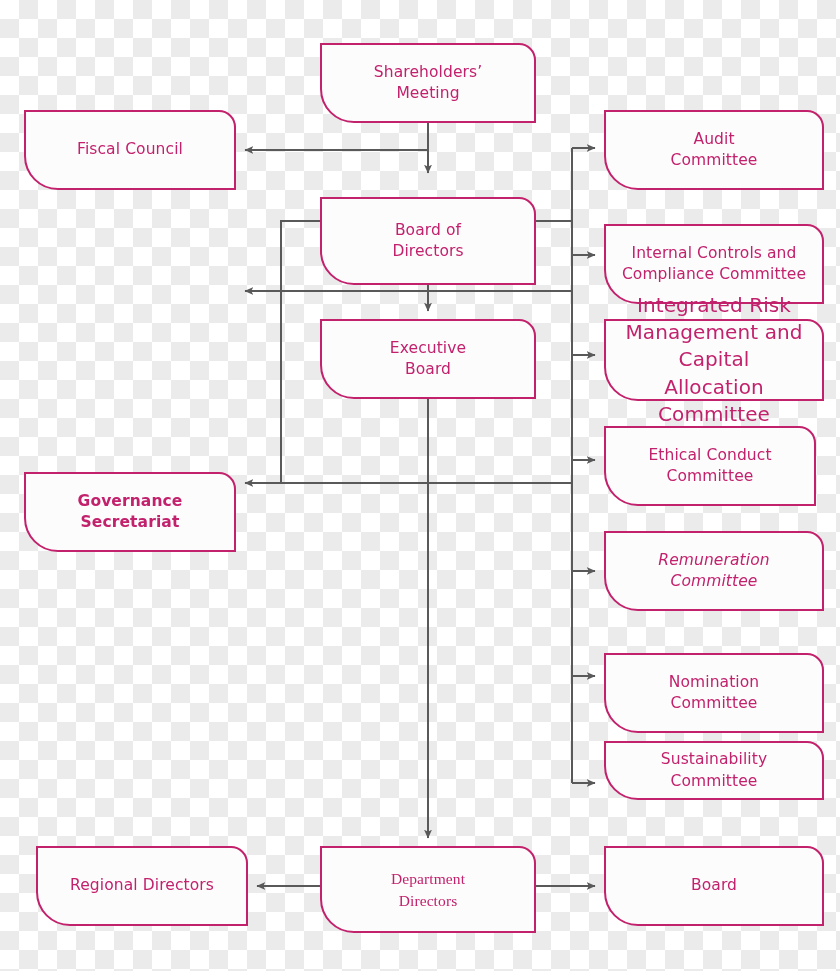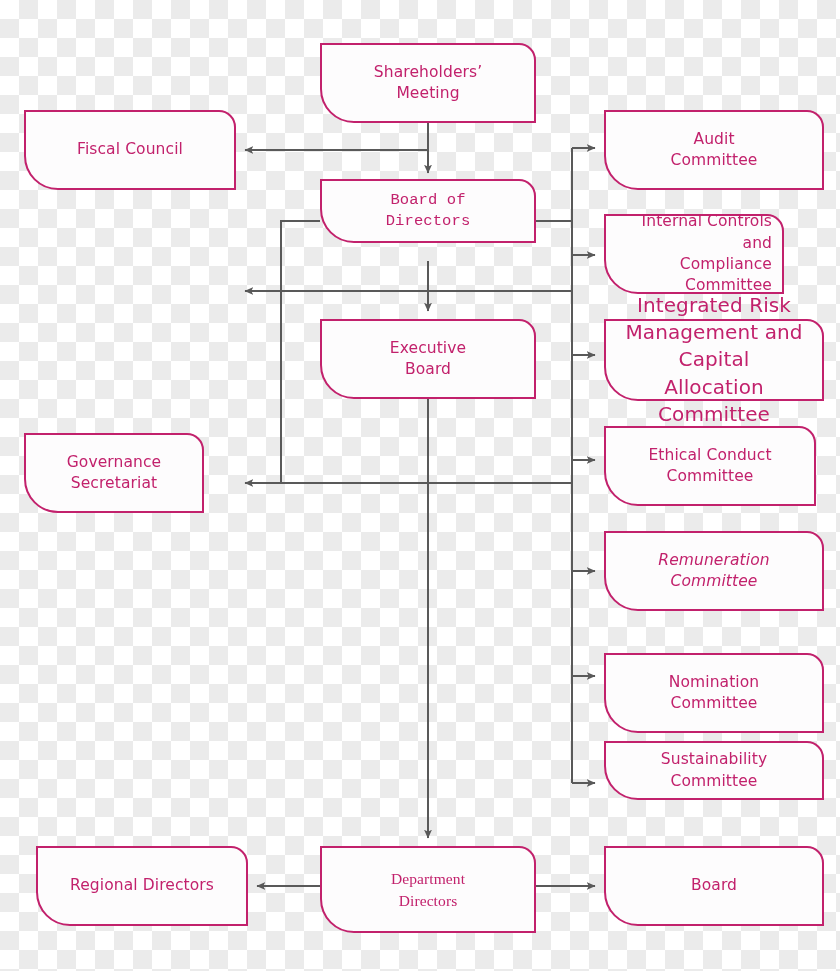--- a/index.html
+++ b/index.html
@@ -95,34 +95,34 @@
 
       <path d="M536,886 L595,886" marker-end="url(#arrowR)"></path>
     </g>
   </svg>
 
   <div class="node" style="left:320px;top:43px;width:216px;height:80px;">Shareholders’
 Meeting</div>
 
   <div class="node" style="left:24px;top:110px;width:212px;height:80px;">Fiscal Council</div>
 
-  <div class="node" style="left:320px;top:179px;width:216px;height:64px;font-family:Liberation Mono, monospace;">Board of
+  <div class="node" style="left:320px;top:197px;width:216px;height:88px;">Board of
 Directors</div>
 
 
   <div class="node" style="left:320px;top:319px;width:216px;height:80px;">Executive
 Board</div>
 
-  <div class="node" style="left:24px;top:433px;width:180px;height:80px;">Governance
+  <div class="node" style="left:24px;top:472px;width:212px;height:80px;font-weight:bold;">Governance
 Secretariat</div>
 
   <div class="node" style="left:604px;top:110px;width:220px;height:80px;">Audit
 Committee</div>
 
-  <div class="node" style="left:604px;top:214px;width:180px;height:80px;text-align:right;">Internal Controls and
+  <div class="node" style="left:604px;top:224px;width:220px;height:80px;">Internal Controls and
 Compliance Committee</div>
 
   <div class="node tall" style="left:604px;top:319px;width:220px;height:82px;">Integrated Risk
 Management and Capital
 Allocation Committee</div>
 
   <div class="node" style="left:604px;top:426px;width:212px;height:80px;">Ethical Conduct
 Committee</div>
 
   <div class="node" style="left:604px;top:531px;width:220px;height:80px;font-style:italic;">Remuneration

